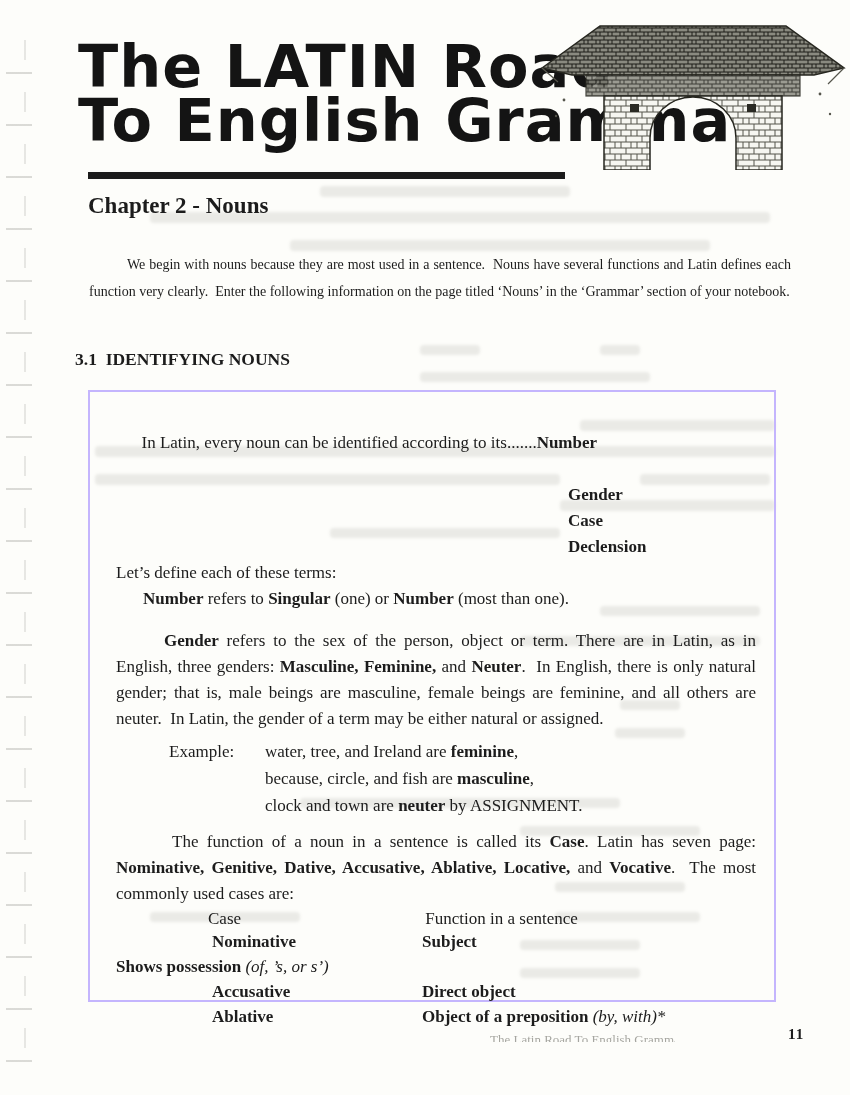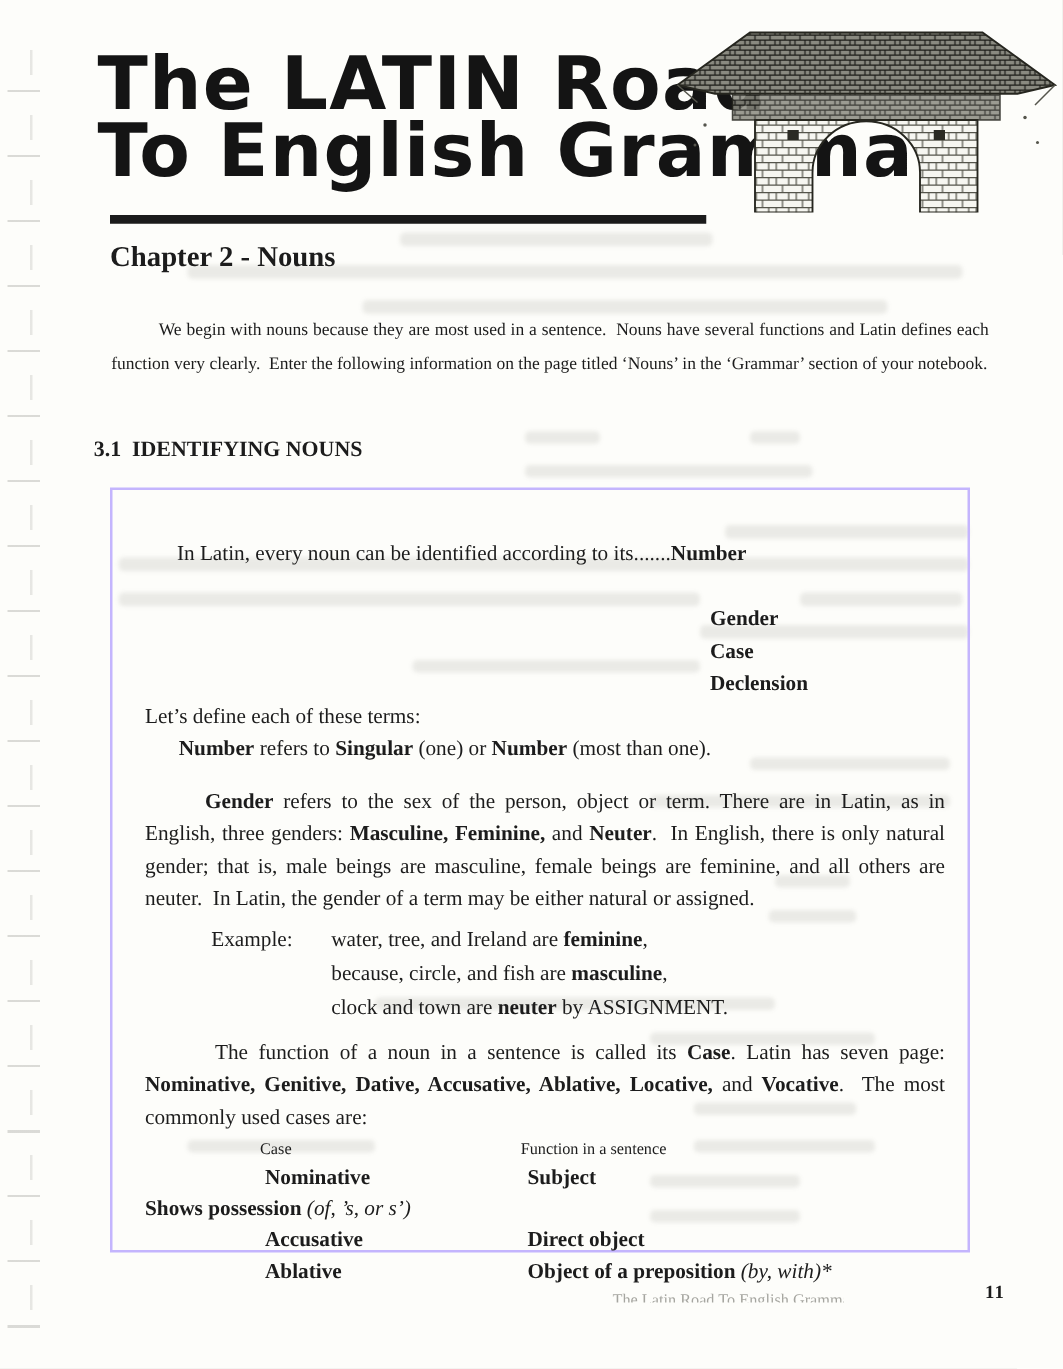--- a/index.html
+++ b/index.html
@@ -77,21 +77,21 @@
   }
   .id-line{margin-top:2px;}
   .terms-block{margin-left:452px;font-weight:bold;}
   .number-def{margin-left:27px;}
   .gender-para{margin-top:16px;text-align:justify;text-indent:48px;}
   .example-block{margin-top:6px;}
   .example-row{margin-left:53px;display:flex;line-height:27px;}
   .example-label{width:96px;flex:none;}
   .case-para{margin-top:10px;text-align:justify;text-indent:56px;}
   .case-table{margin-top:2px;}
-  .tbl-header{font-size:13px;line-height:20px;}
+  .tbl-header{font-size:17px;line-height:20px;}
   .th1{display:inline-block;margin-left:92px;}
   .th2{display:inline-block;margin-left:180px;}
   .tbl-row{display:flex;line-height:25px;}
   .cell-case{width:210px;margin-left:96px;flex:none;font-weight:bold;}
   .cell-fn{flex:1;}
 
   .running-title{
     position:absolute;left:490px;top:1032px;width:185px;height:10px;
     overflow:hidden;color:#90908a;font-size:13px;line-height:16px;
     opacity:.8;white-space:nowrap;

